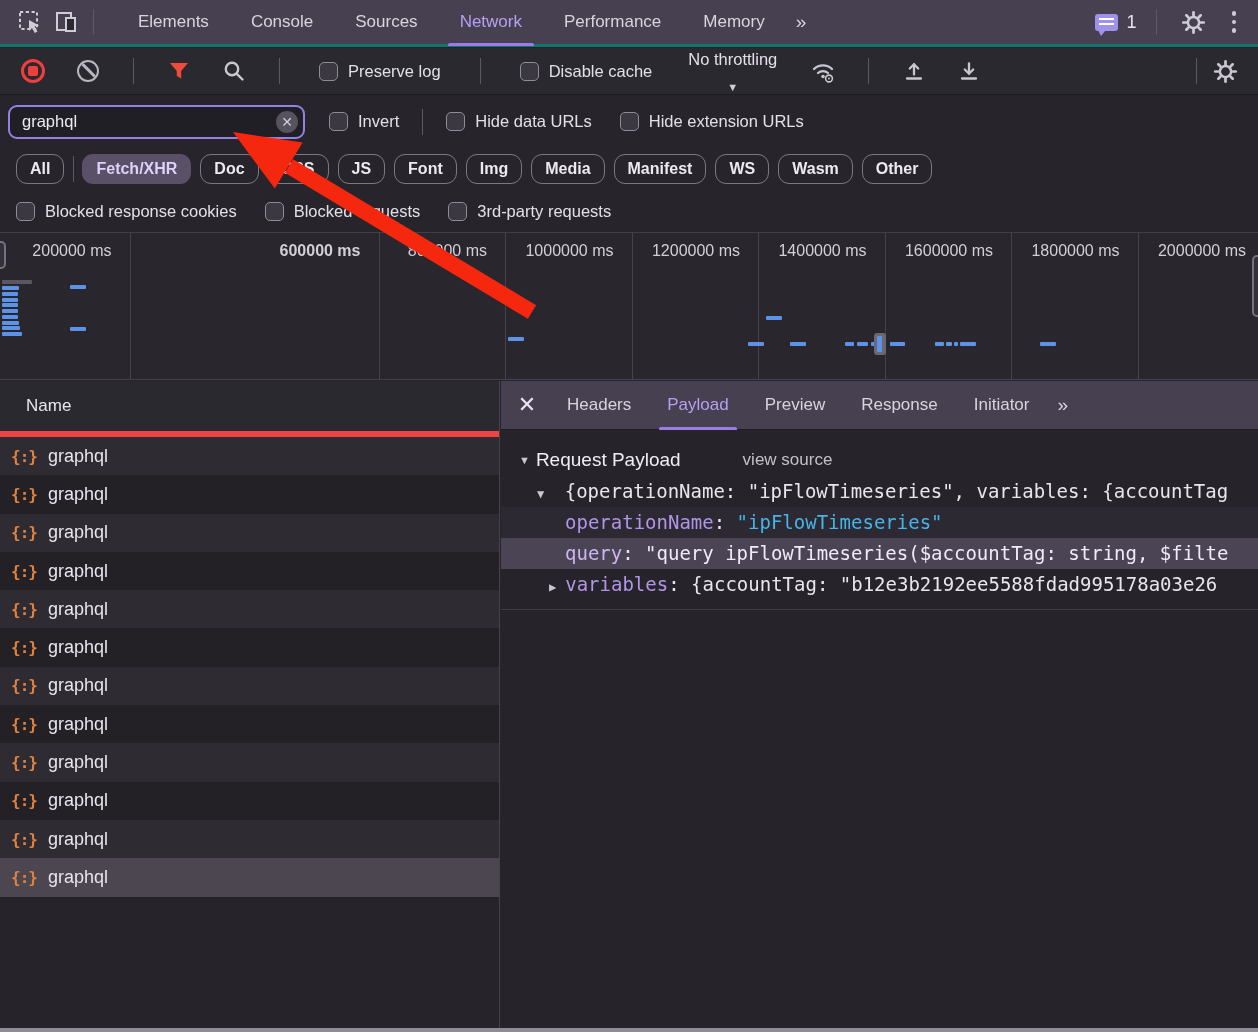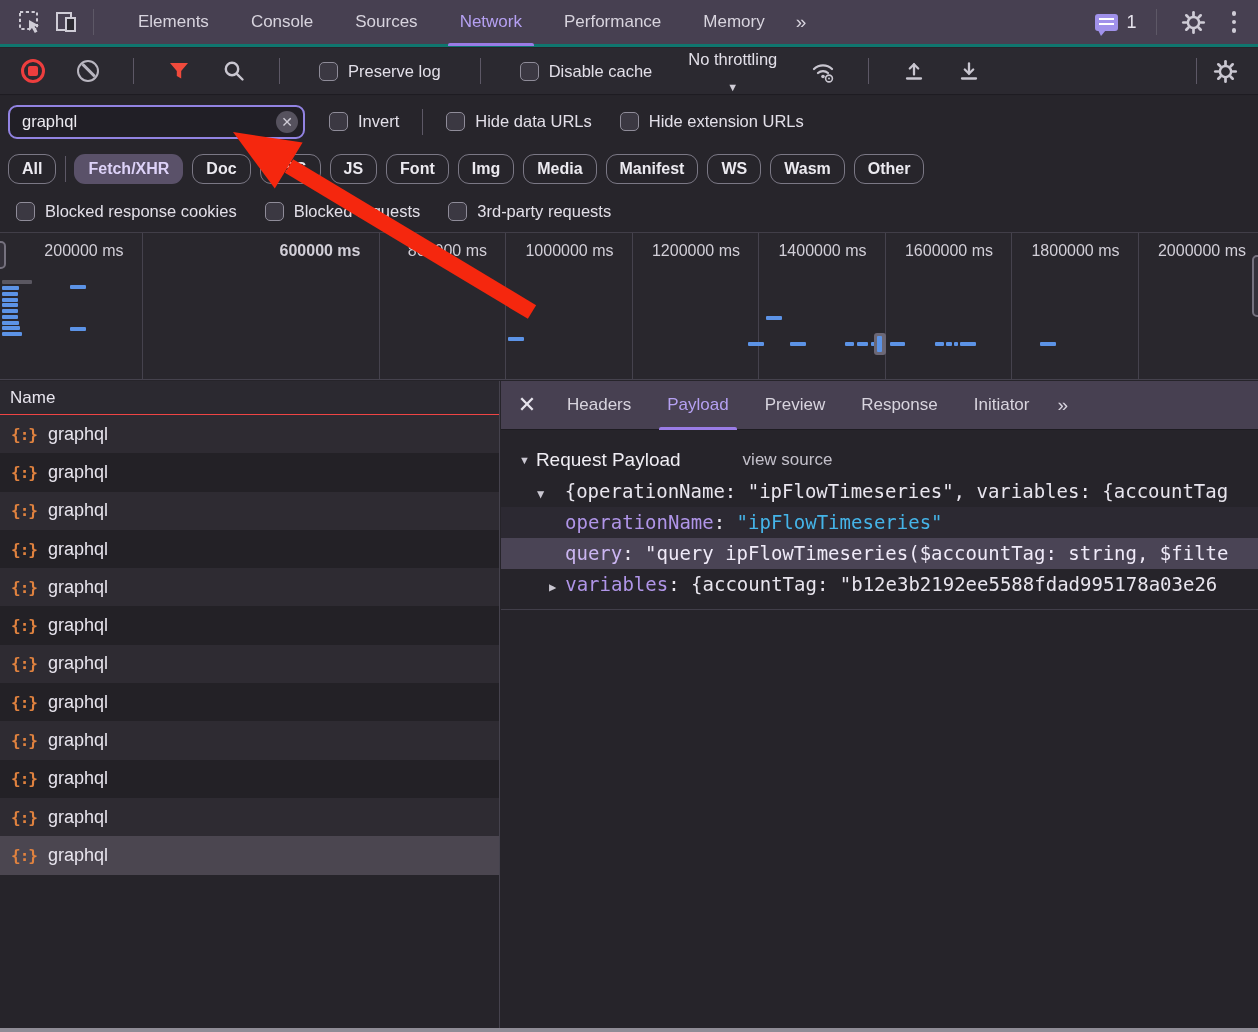--- a/index.html
+++ b/index.html
@@ -43,21 +43,21 @@
   
   .filterrow { position:absolute; top:96px; left:0; right:0; height:51px; background:#27252b; display:flex; align-items:center; }
   .filter-box { position:relative; width:297px; height:34px; margin-left:8px; flex:0 0 297px; }
   .filter-input { width:100%; height:100%; background:#211f26; border:2px solid #9283e2; border-radius:9px;
                   color:#eceaf0; font-size:16.5px; font-family:"Liberation Sans", sans-serif; padding:0 36px 0 12px; outline:none; }
   .clear-btn { position:absolute; right:7px; top:6px; width:22px; height:22px; border-radius:50%; background:#56525e;
                color:#cfccd6; font-size:14px; display:flex; align-items:center; justify-content:center; cursor:pointer; }
   .filterrow .cbwrap { margin:0 14px; }
 
   
-  .chiprow { position:absolute; top:147px; left:0; right:0; height:43px; background:#27252b; display:flex; align-items:center; padding-left:8px; }
+  .chiprow { position:absolute; top:147px; left:0; right:0; height:43px; background:#27252b; display:flex; align-items:center; padding-left:16px; }
   .chip { padding:5px 13px; border:1.5px solid #7b7885; border-radius:11px; font-size:16px; font-weight:600;
           color:#eceaf0; margin-right:9px; cursor:pointer; white-space:nowrap; }
   .chip.active { border-color:transparent; background:#5a5169; color:#ddd2f8; }
   .chiprow .vdiv { margin:0 8px 0 0; }
 
   
   .blockedrow { position:absolute; top:190px; left:0; right:0; height:42px; background:#27252b; display:flex; align-items:center; padding-left:2px; }
   .blockedrow .cbwrap { margin:0 14px; }
 
   
@@ -67,22 +67,22 @@
   .tcol span { position:absolute; top:9px; right:18px; font-size:16px; color:#d2cfd8; white-space:nowrap; }
   .bar { position:absolute; background:#5c93e6; border-radius:1px; }
   .bar.gray { background:#5a5761; }
   .bar.marker { background:#6b6775; border-radius:3px; }
   .handle { position:absolute; width:10px; border:2px solid #75717e; border-radius:6px; background:#34313a; }
   .handle.left { left:-4px; top:8px; height:28px; }
   .handle.right { right:-4px; top:22px; height:62px; }
 
   
   .left-panel { position:absolute; top:381px; left:0; width:500px; bottom:4px; background:#26242a; border-right:1px solid #45424d; }
-  .name-header { height:34px; background:#2b2930; border-bottom:1px solid #ef4444; display:flex; align-items:center;
-                 padding-left:10px; font-size:17px; color:#e8e5ee; }
+  .name-header { height:56px; background:#2b2930; border-bottom:6px solid #ef4444; display:flex; align-items:center;
+                 padding-left:26px; font-size:17px; color:#e8e5ee; }
   .req-row { height:38.3px; display:flex; align-items:center; padding-left:11px; gap:11px; font-size:18px; color:#e8e5ee; cursor:pointer; }
   .req-row.odd { background:#2e2b32; }
   .req-row.even { background:#232126; }
   .req-row.selected { background:#4b4650; }
   .json-icon { font-family:"DejaVu Sans Mono", monospace; font-weight:bold; font-size:16px; color:#e0823f; letter-spacing:-1px; }
 
   
   .right-panel { position:absolute; top:381px; left:501px; right:0; bottom:4px; background:#26242a; overflow:hidden; }
   .detail-tabbar { height:49px; background:#474051; display:flex; align-items:center; padding:0 4px; border-bottom:1px solid #1e1c22; }
   .close-x { width:44px; text-align:center; font-size:22px; color:#e8e5ee; cursor:pointer; }
@@ -303,21 +303,21 @@
     </span>
     <span class="cbwrap">
       <span class="cb"></span>
       <span class="cb-label">3rd-party requests</span>
     </span>
   </div>
 
   <div class="timeline" id="timeline">
     <span class="handle left"></span>
     <span class="handle right"></span>
-  <div class="tcol" style="left: 16px; width: 126.5px; text-decoration: underline;">
+  <div class="tcol" style="left: 4px; width: 126.5px; text-decoration: underline;">
         <span>200000 ms</span>
       </div>
       <div class="tcol" style="left: 253px; width: 126.5px; font-weight: bold;">
         <span>600000 ms</span>
       </div>
       <div class="tcol" style="left: 379.5px; width: 126.5px;">
         <span>800000 ms</span>
       </div>
       <div class="tcol" style="left: 506px; width: 126.5px;">
         <span>1000000 ms</span>

